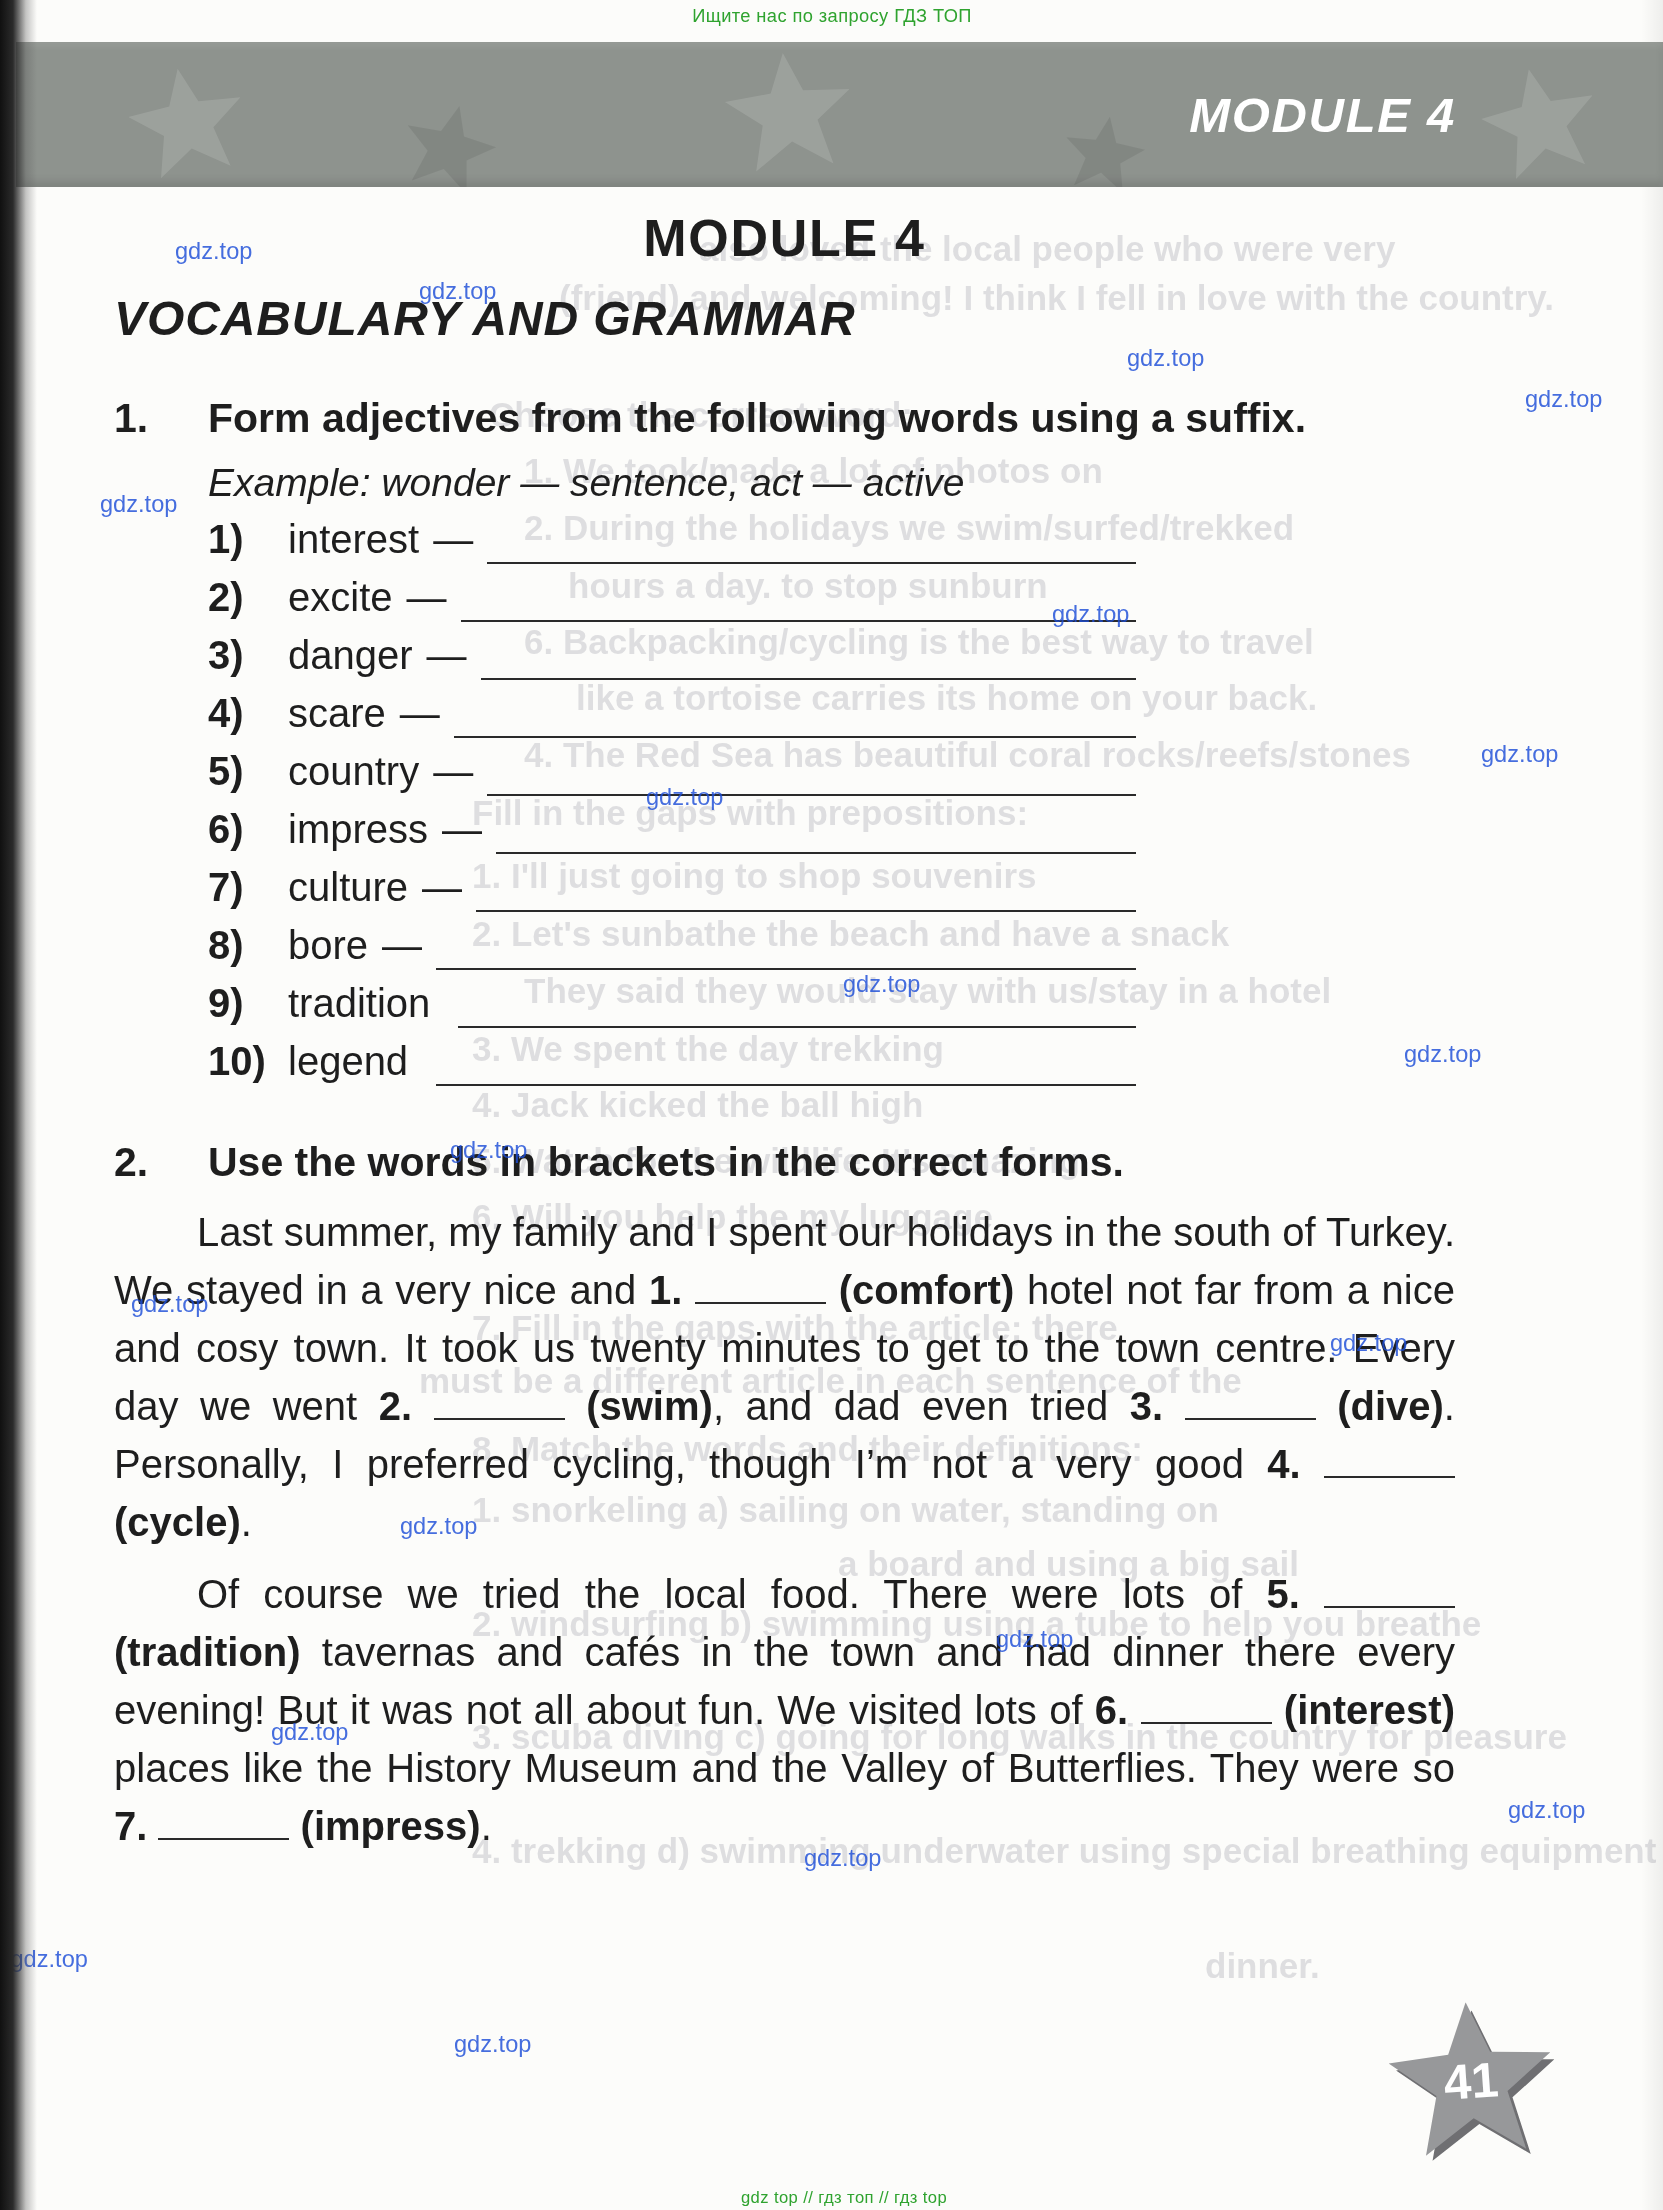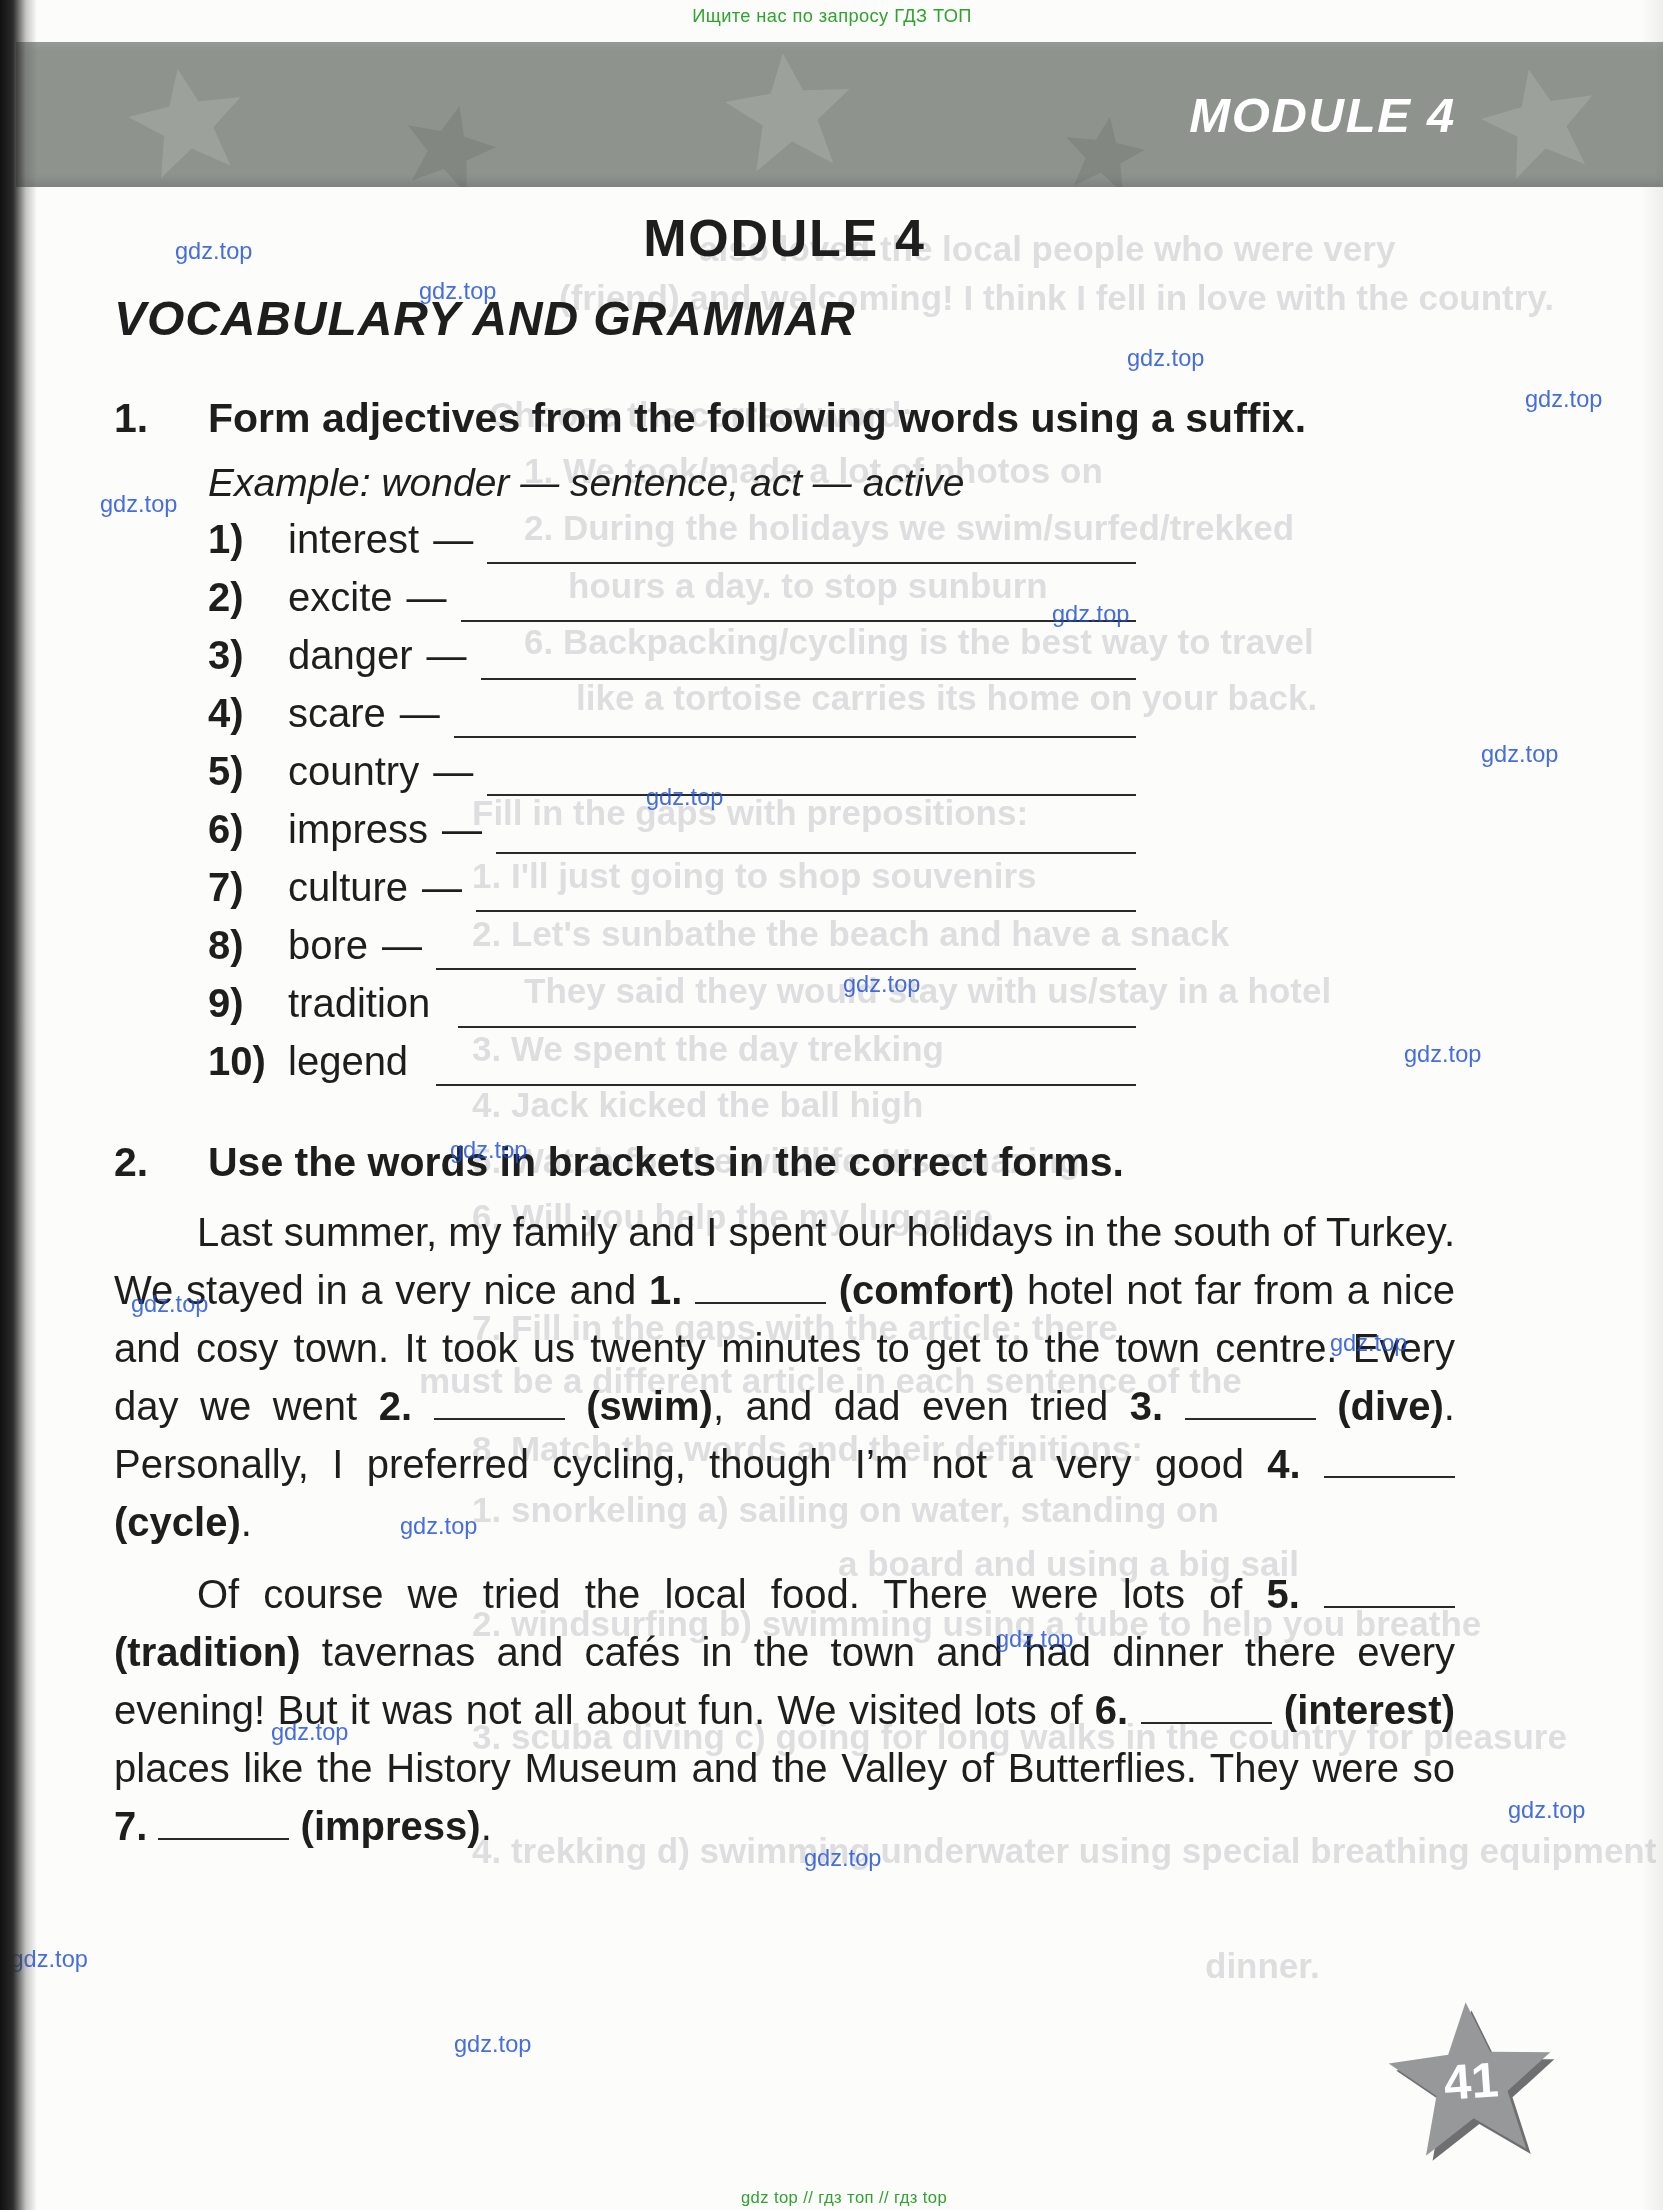--- a/index.html
+++ b/index.html
@@ -110,20 +110,21 @@
 
   <div class="bleed-layer">
     <span class="bl b0">also loved the local people who were very</span>
     <span class="bl b1">(friend) and welcoming! I think I fell in love with the country.</span>
     <span class="bl b2">Choose the correct word:</span>
     <span class="bl b3">1. We took/made a lot of photos on</span>
     <span class="bl b4">2. During the holidays we swim/surfed/trekked</span>
     <span class="bl b5">hours a day. to stop sunburn</span>
     <span class="bl b6">6. Backpacking/cycling is the best way to travel</span>
     <span class="bl b7">like a tortoise carries its home on your back.</span>
+    <span class="bl b8">4. The Red Sea has beautiful coral rocks/reefs/stones</span>
     <span class="bl b9">Fill in the gaps with prepositions:</span>
     <span class="bl b10">1. I'll just going to shop souvenirs</span>
     <span class="bl b11">2. Let's sunbathe the beach and have a snack</span>
     <span class="bl b12">They said they would stay with us/stay in a hotel</span>
     <span class="bl b13">3. We spent the day trekking</span>
     <span class="bl b14">4. Jack kicked the ball high</span>
     <span class="bl b15">5. Watch for the wildlife. It's amazing.</span>
     <span class="bl b16">6. Will you help the my luggage</span>
     <span class="bl b17">7. Fill in the gaps with the article; there</span>
     <span class="bl b18">must be a different article in each sentence of the</span>

